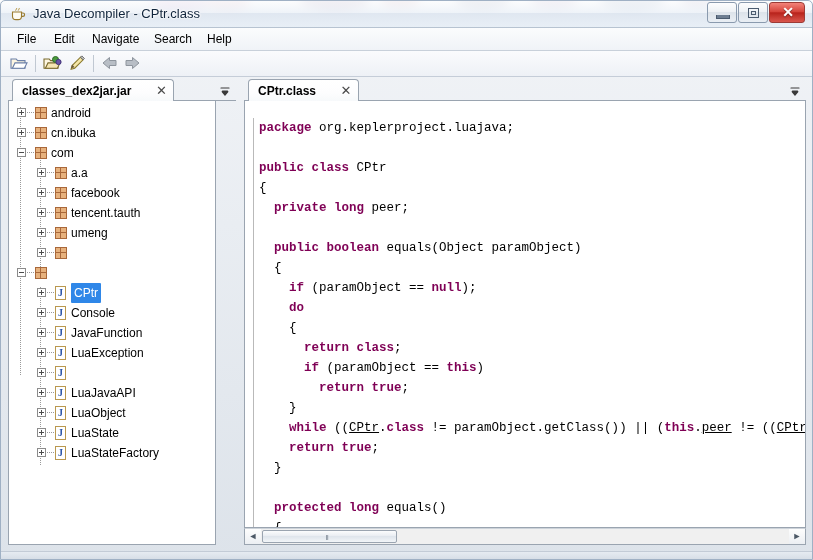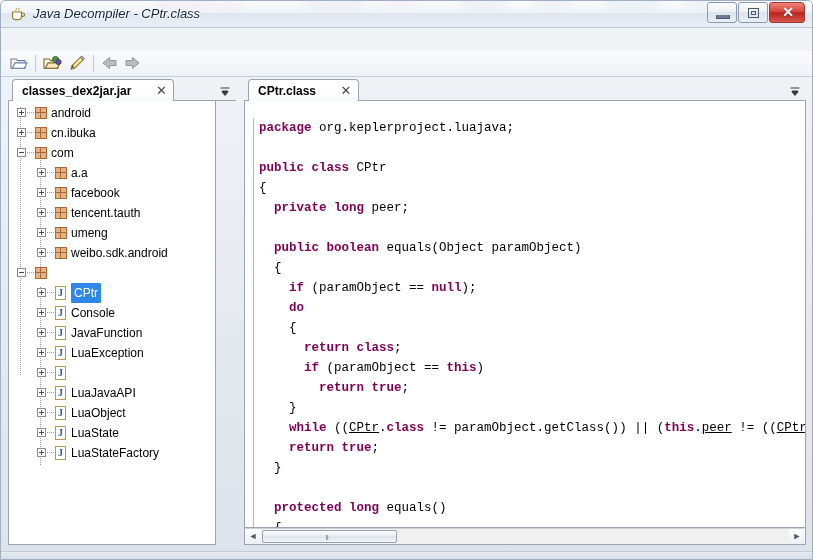--- a/index.html
+++ b/index.html
@@ -25,21 +25,20 @@
     border-bottom:1px solid #b7c3d1;
     box-sizing:border-box;
   }
   #app-icon{
     position:absolute;left:9px;top:5px;width:18px;height:18px;
   }
   #title-text{
     position:absolute;left:33px;top:5px;height:18px;line-height:18px;
     font-size:13px;color:#10243b;white-space:nowrap;
     text-shadow:0 0 3px #fff,0 0 3px #fff,0 0 2px #fff;
-    font-style:italic;
   }
   
   .winbtn{
     position:absolute;top:2px;height:21px;box-sizing:border-box;
     border:1px solid #8a9aae;border-radius:3px;
     background:linear-gradient(180deg,#fdfdfe 0%,#eef1f5 45%,#dde3ea 50%,#e9eef4 100%);
     cursor:default;
   }
   #btn-min{left:707px;width:30px;}
   #btn-max{left:738px;width:30px;}
@@ -232,20 +231,27 @@
       <span class="glyph-min"></span>
     </div>
     <div class="winbtn" id="btn-max">
       <span class="glyph-max"></span>
     </div>
     <div class="winbtn" id="btn-close">
       <span class="glyph-x">✕</span>
     </div>
   </div>
 
+  <div id="menubar">
+    <div class="menuitem" style="left:10px;">File</div>
+    <div class="menuitem" style="left:47px;">Edit</div>
+    <div class="menuitem" style="left:85px;">Navigate</div>
+    <div class="menuitem" style="left:147px;">Search</div>
+    <div class="menuitem" style="left:200px;">Help</div>
+  </div>
 
   <div id="toolbar">
 
     <div class="tbbtn" style="left:8px;">
       <svg width="20" height="18" viewBox="0 0 20 18">
         <path d="M2 5 h5.2 l1.4 1.6 h7.4 v7.6 h-14 Z" fill="#fdf6e1" stroke="#6a7fa8" stroke-width="1.1"></path>
         <path d="M3.4 14.2 l2.6-5.3 h12 l-2.6 5.3 Z" fill="#ffffff" stroke="#6a7fa8" stroke-width="1.1"></path>
       </svg>
     </div>
 
@@ -344,21 +350,20 @@
             <div class="tnode" style="left: 0px; top: 122px; width: 226px;">
               <span class="tgl plus" style="left: 28px;"></span>
               <span class="tdash" style="left: 38px;"></span>
               <span class="pkg-ico" style="left: 46px;"></span>
               <span class="tlabel" style="left: 62px;">umeng</span>
             </div>
             <div class="tnode" style="left: 0px; top: 142px; width: 226px;">
               <span class="tgl plus" style="left: 28px;"></span>
               <span class="tdash" style="left: 38px;"></span>
               <span class="pkg-ico" style="left: 46px;"></span>
-              <span class="tlabel" style="left: 62px;">weibo.sdk.android</span>
             </div>
             <div class="tnode" style="left: 0px; top: 162px; width: 226px;">
               <span class="tgl" style="left: 8px;"></span>
               <span class="tdash" style="left: 18px;"></span>
               <span class="pkg-ico" style="left: 26px;"></span>
             </div>
             <div class="tnode" style="left: 0px; top: 182px; width: 226px;">
               <span class="tgl plus" style="left: 28px;"></span>
               <span class="tdash" style="left: 38px;"></span>
               <span class="cls-ico" style="left: 46px;">

